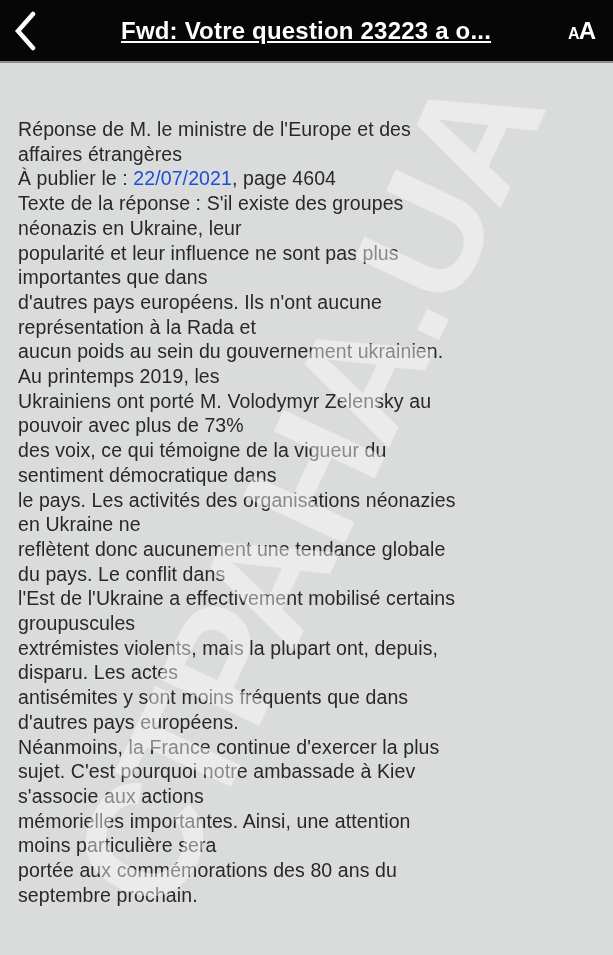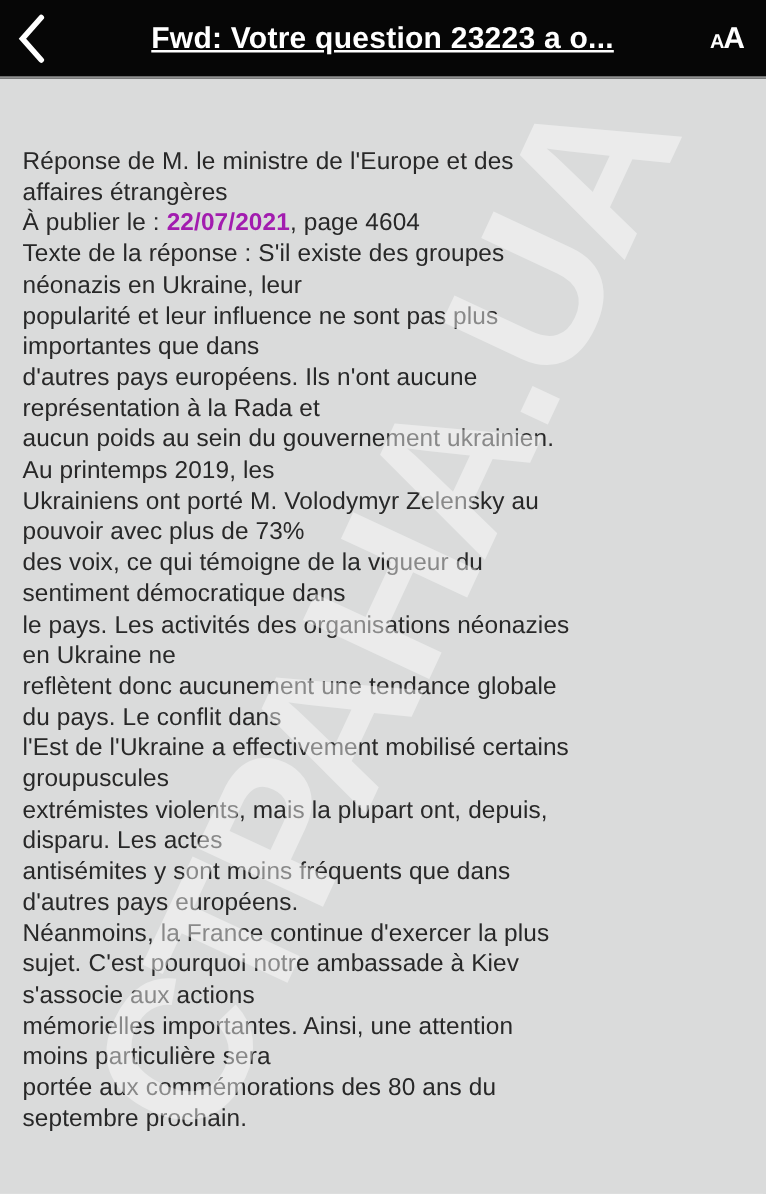--- a/index.html
+++ b/index.html
@@ -73,24 +73,23 @@
     color: #282828;
     font-size: 19.5px;
     line-height: 24.7px;
     letter-spacing: 0.1px;
     z-index: 5;
   }
   .email-text .line {
     white-space: nowrap;
   }
   .date-link {
-    color: #a21caf;
+    color: #1d4ed8;
     text-decoration: none;
     cursor: pointer;
-    font-weight: bold;
   }
   
   .watermark {
     position: absolute;
     left: 50%;
     top: 428px;
     transform: translate(-50%, -50%) rotate(-65deg);
     font-size: 162px;
     font-weight: bold;
     letter-spacing: -0.03em;

